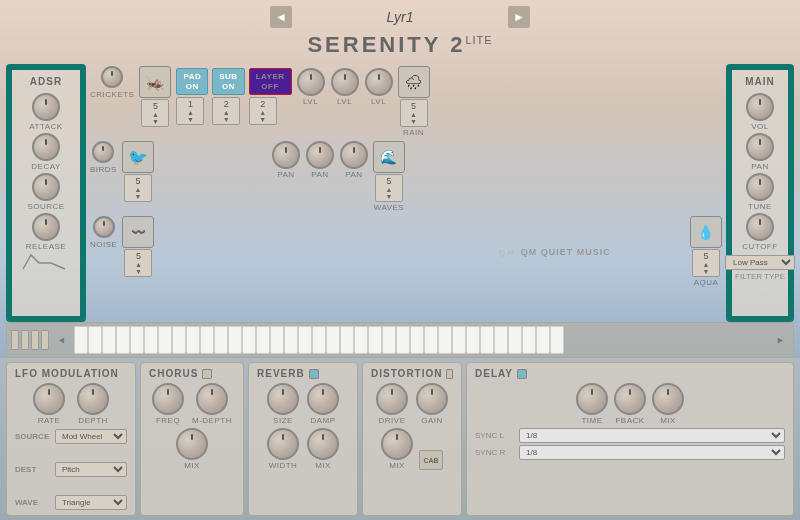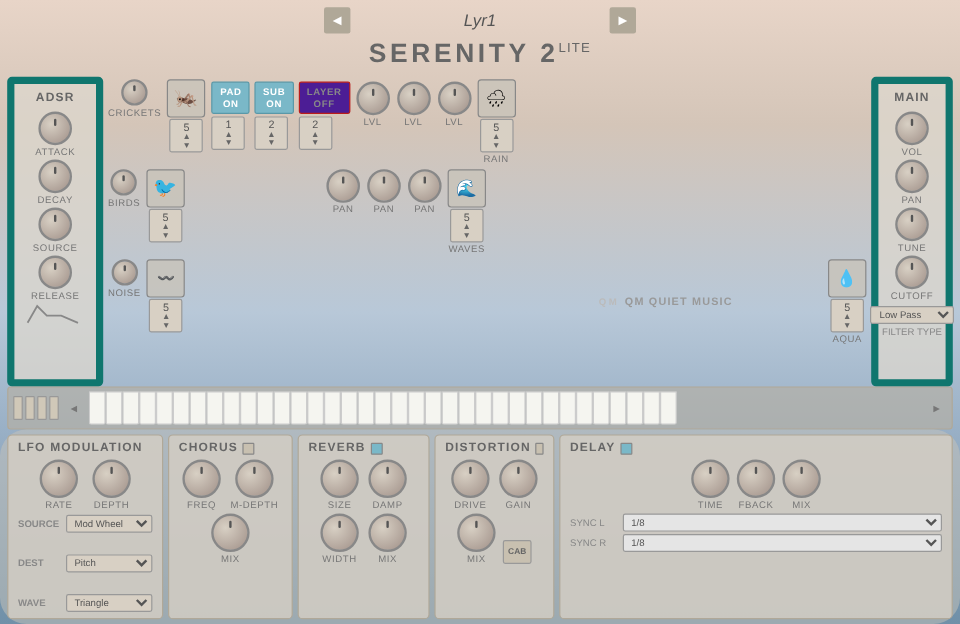--- a/index.html
+++ b/index.html
@@ -277,21 +277,20 @@
       cursor: pointer;
       flex-shrink: 0;
     }
 
     
     .bottom-section {
       display: flex;
       gap: 4px;
       padding: 4px 6px 4px;
       background: rgba(200,195,185,0.5);
-      border-radius: 22px;
     }
 
     .effect-panel {
       background: rgba(210,205,195,0.85);
       border: 1px solid #b0a898;
       border-radius: 4px;
       padding: 5px 8px;
     }
 
     .effect-title {

